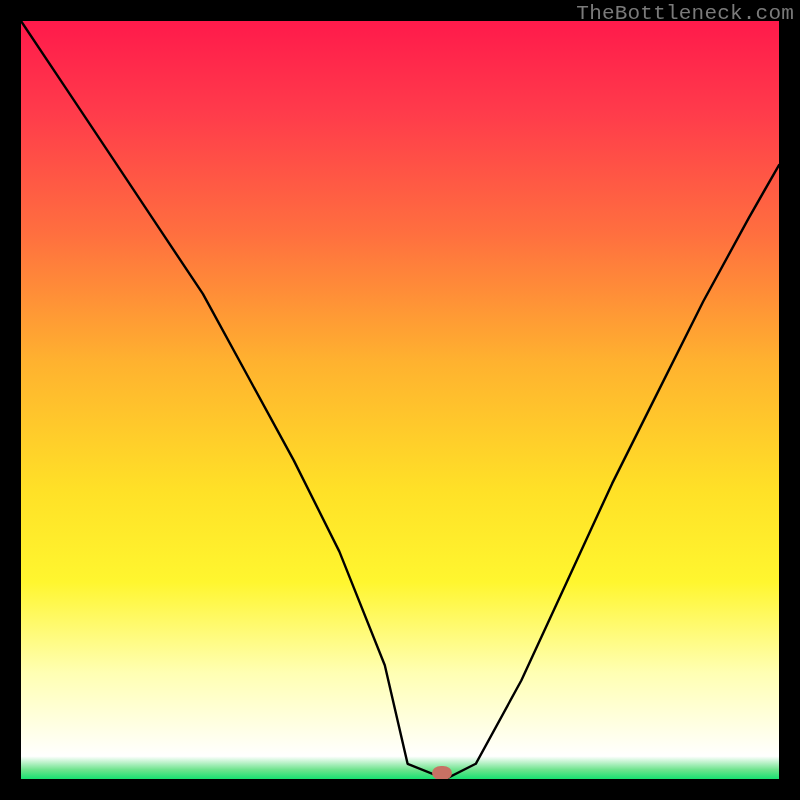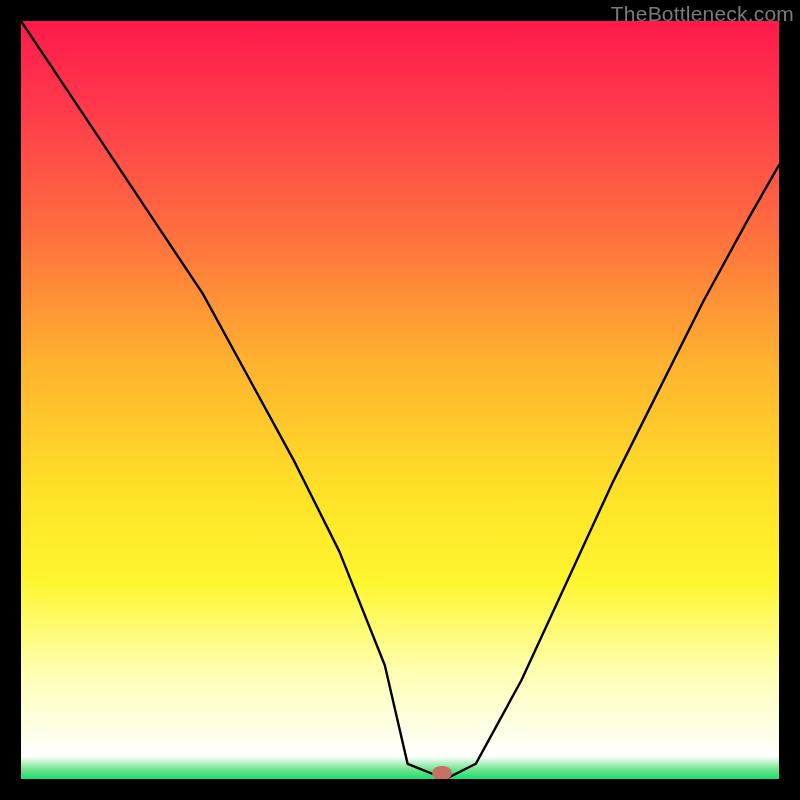--- a/index.html
+++ b/index.html
@@ -10,20 +10,21 @@
     background: #000;
     overflow: hidden;
     font-family: Arial, Helvetica, sans-serif;
   }
   .frame {
     position: absolute;
     top: 0;
     left: 0;
     width: 800px;
     height: 800px;
+    font-family: Liberation Mono, monospace;
   }
   .watermark {
     position: absolute;
     top: 2px;
     right: 6px;
     color: #7a7a7a;
     font-size: 21px;
     font-weight: 500;
     letter-spacing: 0.2px;
     z-index: 50;

